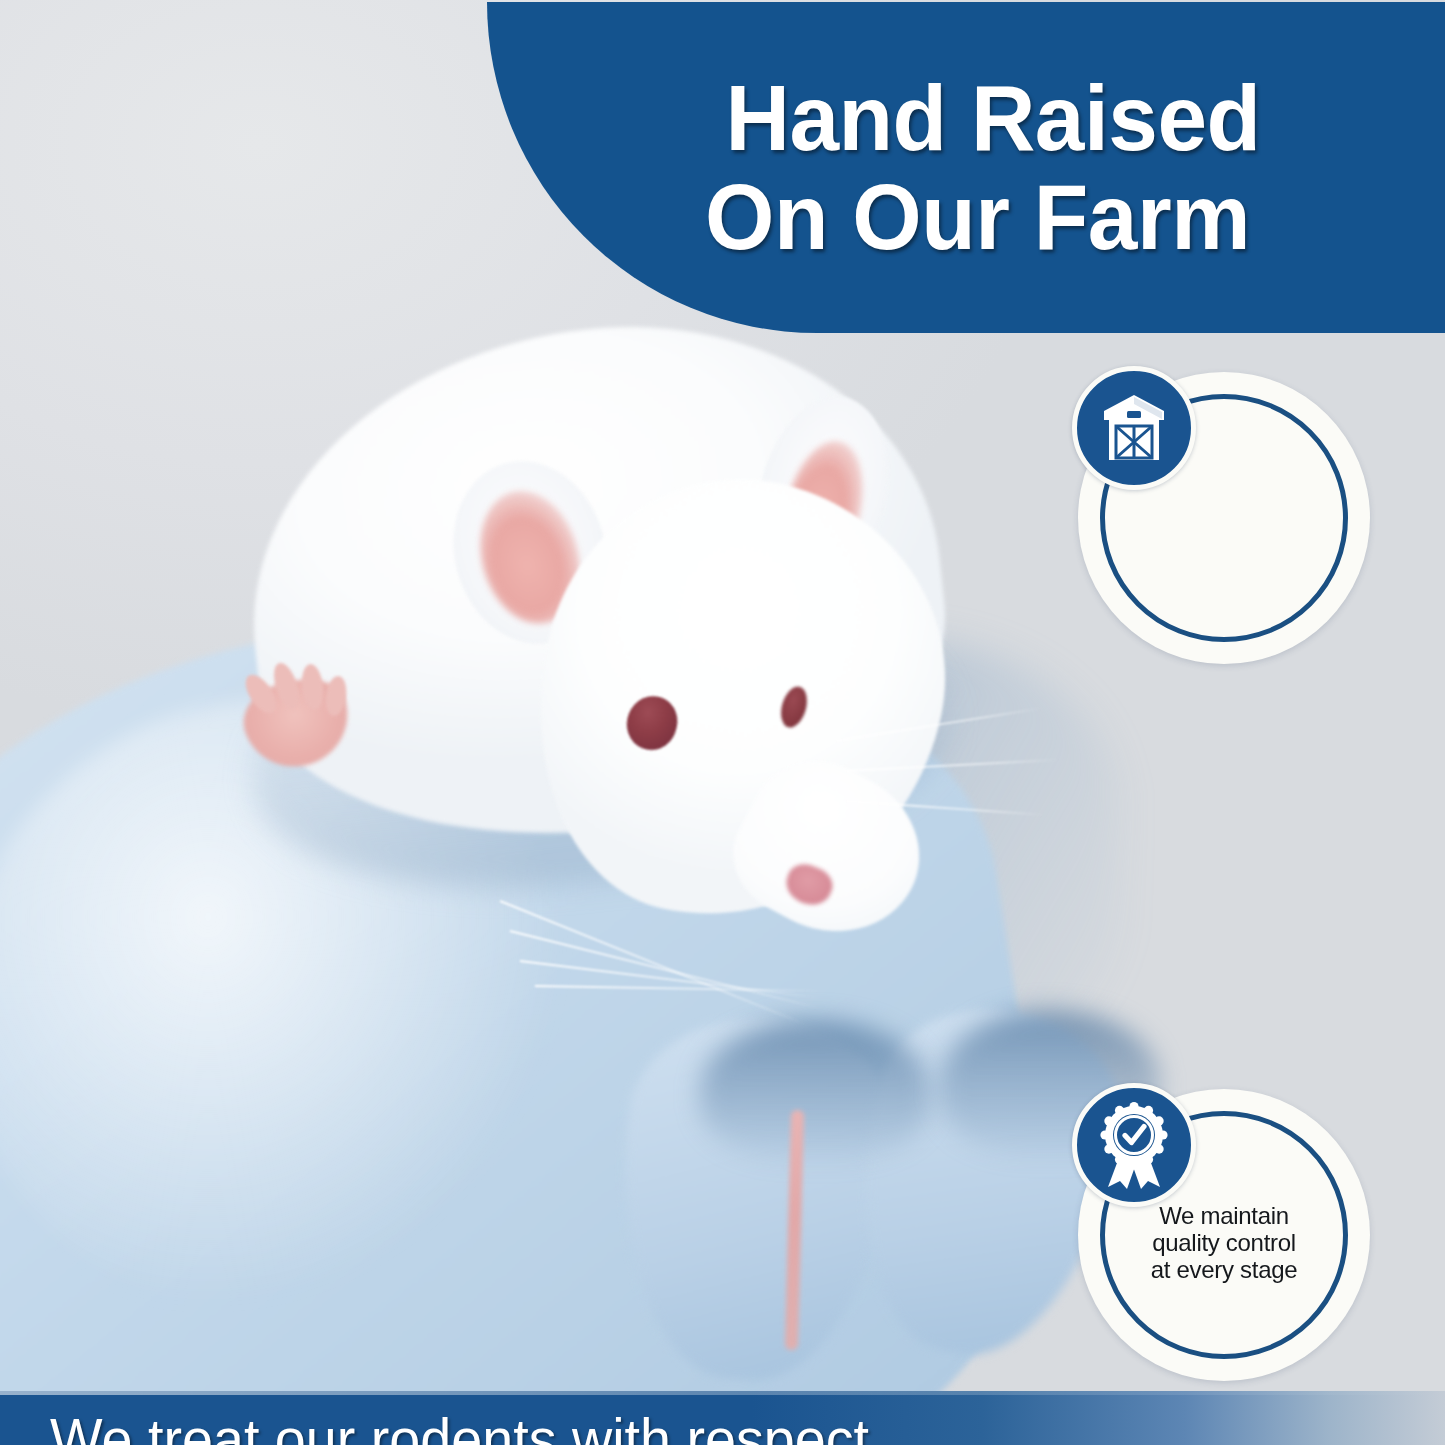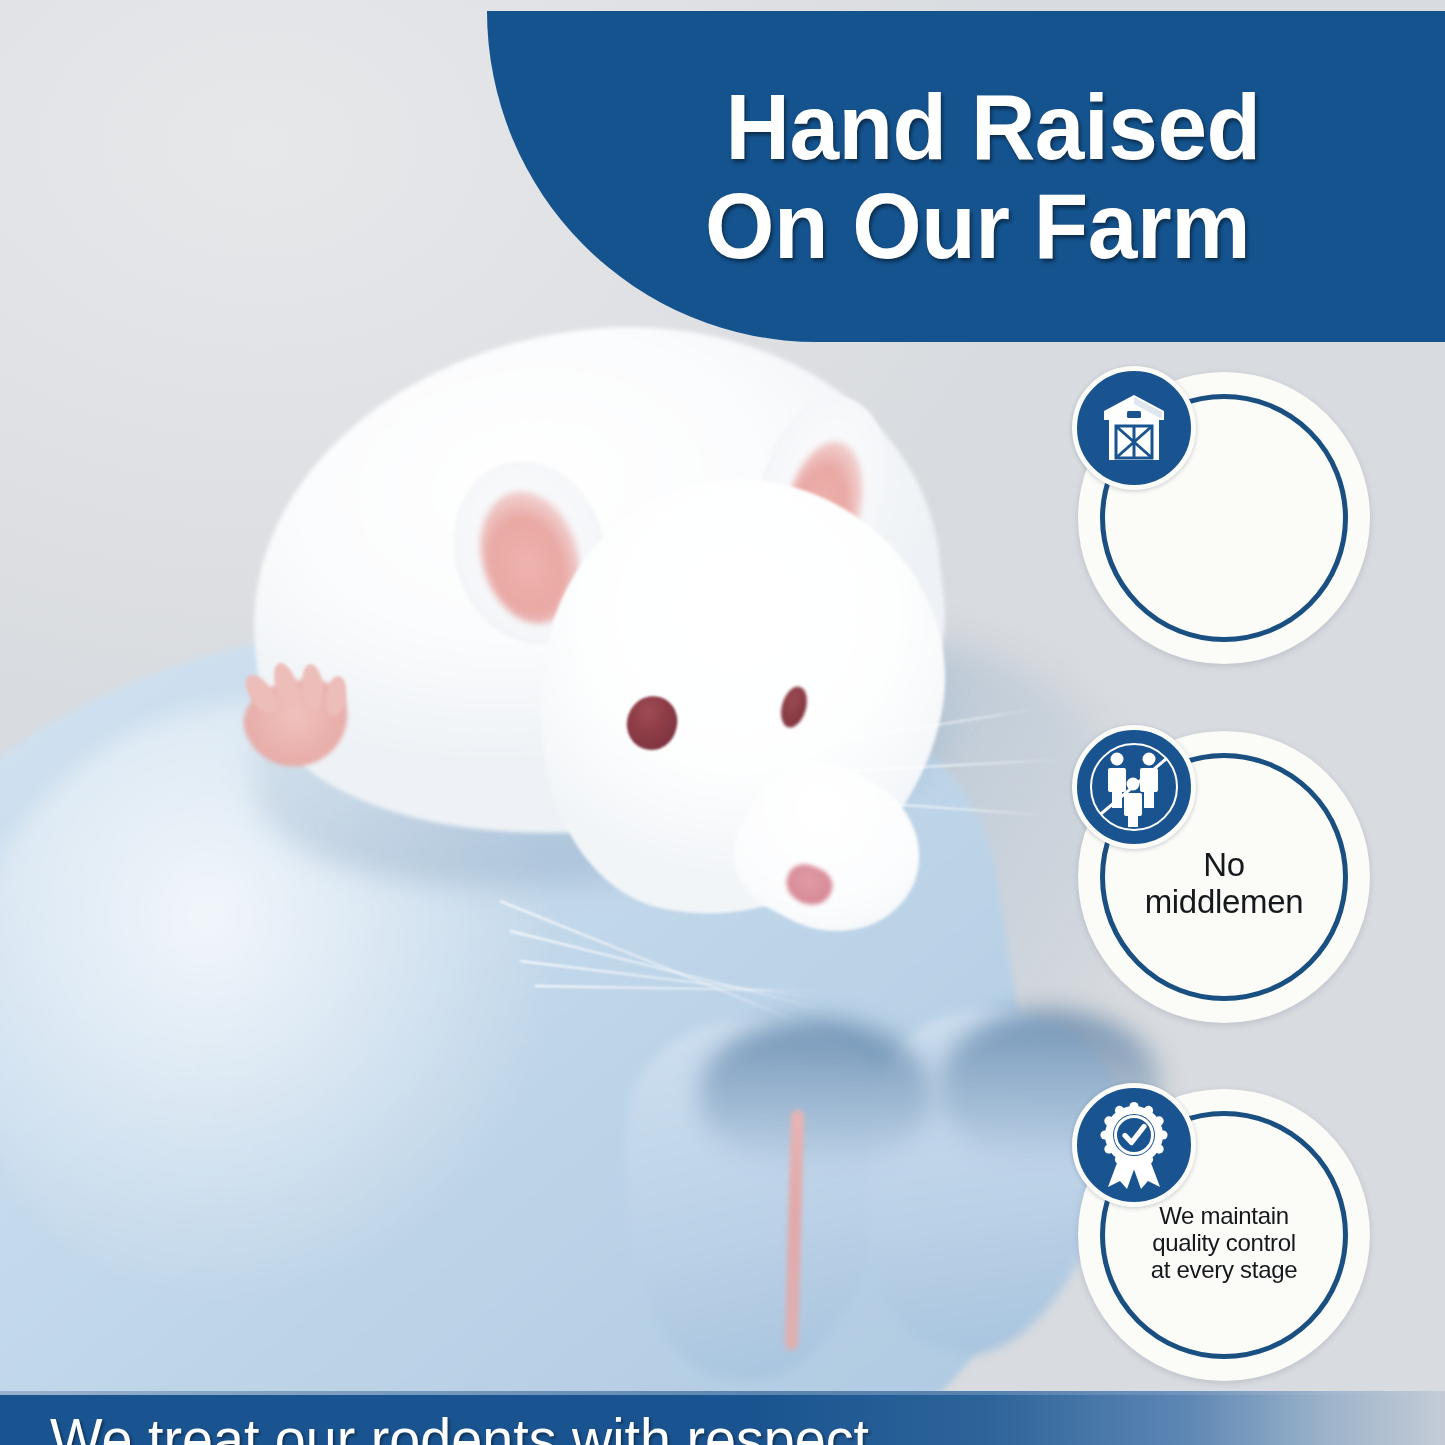--- a/index.html
+++ b/index.html
@@ -174,21 +174,21 @@
   .paw-toe {
     position:absolute;
     background:#ecbdb9;
     border-radius:50%;
     filter:blur(1.6px);
   }
 
   
   .header-shape {
     position:absolute;
-    left:487px; top:11px;
+    left:487px; top:2px;
     width:958px; height:331px;
     background:#14538e;
     border-bottom-left-radius:330px 331px;
     z-index:20;
   }
   .header-text {
     position:absolute;
     left:0; top:0; width:958px; height:331px;
     display:flex; flex-direction:column;
     align-items:center; justify-content:center;
@@ -353,43 +353,20 @@
         <path d="M40 7 L12 22 L12 29 L40 14 L68 29 L68 22 Z" fill="#ffffff"></path>
         <path d="M40 7 L68 22 L68 29 L40 14 Z" fill="#dfe6ee"></path>
         <rect x="33" y="21" width="14" height="7" rx="1.5" fill="#1a5490"></rect>
         <rect x="22" y="36" width="36" height="32" fill="#ffffff" stroke="#1a5490" stroke-width="3"></rect>
         <path d="M23 37 L57 67 M57 37 L23 67" stroke="#1a5490" stroke-width="3"></path>
         <rect x="38.5" y="36" width="3" height="32" fill="#1a5490"></rect>
       </svg>
     </div>
   </div>
 
-  <div class="badge badge-2">
-    <svg class="badge-dots" viewBox="0 0 292 292">
-      <circle cx="146" cy="146" r="140" fill="none" stroke="#1a3f6b" stroke-width="7" stroke-linecap="round" stroke-dasharray="0.1 17.5"></circle>
-    </svg>
-    <div class="badge-disc"></div>
-    <div class="badge-ring"></div>
-    <div class="badge-label">No
-middlemen</div>
-    <div class="badge-icon">
-      <svg width="96" height="96" viewBox="0 0 96 96" fill="none">
-        <circle cx="48" cy="48" r="43" fill="none" stroke="#ffffff" stroke-width="2"></circle>
-        <g fill="#ffffff">
-          <circle cx="31" cy="20" r="6.5"></circle>
-          <path d="M24 29 h14 a2 2 0 0 1 2 2 v20 a2 2 0 0 1 -2 2 h-2 v16 h-10 v-16 h-2 a2 2 0 0 1 -2 -2 v-20 a2 2 0 0 1 2 -2 z"></path>
-          <circle cx="63" cy="20" r="6.5"></circle>
-          <path d="M56 29 h14 a2 2 0 0 1 2 2 v20 a2 2 0 0 1 -2 2 h-2 v16 h-10 v-16 h-2 a2 2 0 0 1 -2 -2 v-20 a2 2 0 0 1 2 -2 z"></path>
-          <circle cx="47" cy="45" r="6.5"></circle>
-          <path d="M40 54 h14 a2 2 0 0 1 2 2 v19 a2 2 0 0 1 -2 2 h-2 v11 h-10 v-11 h-2 a2 2 0 0 1 -2 -2 v-19 a2 2 0 0 1 2 -2 z"></path>
-        </g>
-        <line x1="16" y1="74" x2="80" y2="20" stroke="#ffffff" stroke-width="3" stroke-linecap="round"></line>
-      </svg>
-    </div>
-  </div>
 
   <div class="badge badge-3">
     <svg class="badge-dots" viewBox="0 0 292 292">
       <circle cx="146" cy="146" r="140" fill="none" stroke="#1a3f6b" stroke-width="7" stroke-linecap="round" stroke-dasharray="0.1 17.5"></circle>
     </svg>
     <div class="badge-disc"></div>
     <div class="badge-ring"></div>
     <div class="badge-label">We maintain
 quality control
 at every stage</div>

